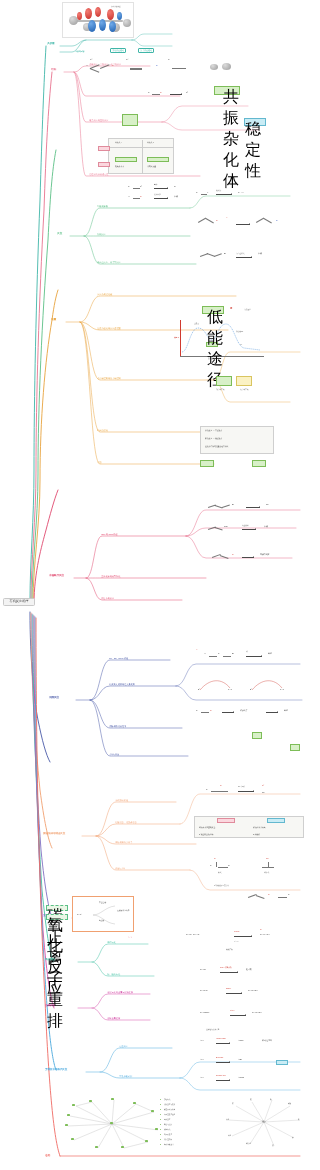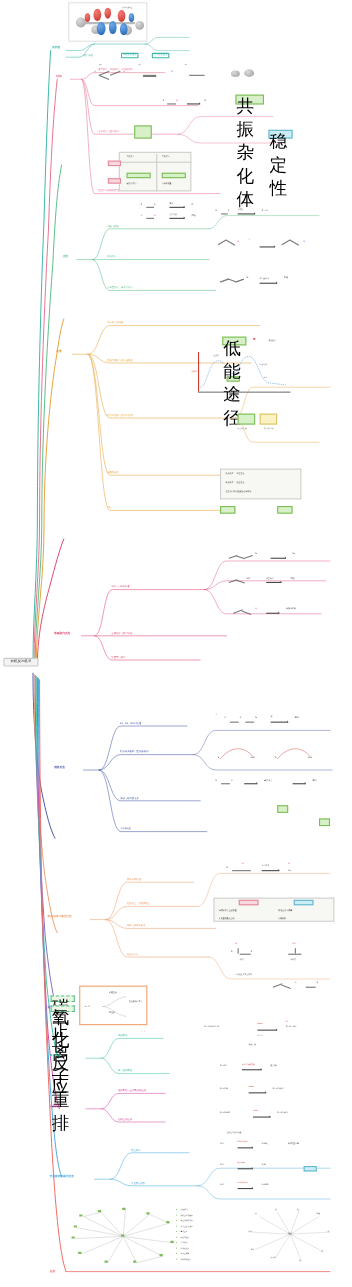--- a/index.html
+++ b/index.html
@@ -92,21 +92,21 @@
     position: absolute;
     border: 0.35px solid #cfcfcf;
     background: #f7f7f4;
   }
   .panel .cell {
     position: absolute;
     font-size: 1.8px;
     color: #444;
     white-space: nowrap;
   }
-  .hl-green { background: #d8f0c8; border: 0.35px solid #7dbd58; }
+  .hl-green { background: #d8f0c8; border: 0.35px solid #7dbd58; text-align: right; }
   .hl-pink  { background: #fbd7de; border: 0.35px solid #e08b9c; }
   .hl-cyan  { background: #c9ecf5; border: 0.35px solid #63b8cf; }
   .hl-yellow{ background: #fbf2c4; border: 0.35px solid #d9c560; }
   .dashbox  { border: 0.4px dashed #5bbf86; background: #eaf7e6; }
 
   .caption { position: absolute; font-size: 1.7px; color: #666; white-space: nowrap; }
   .tiny    { font-size: 1.6px; }
 
   
   .mo-img {

